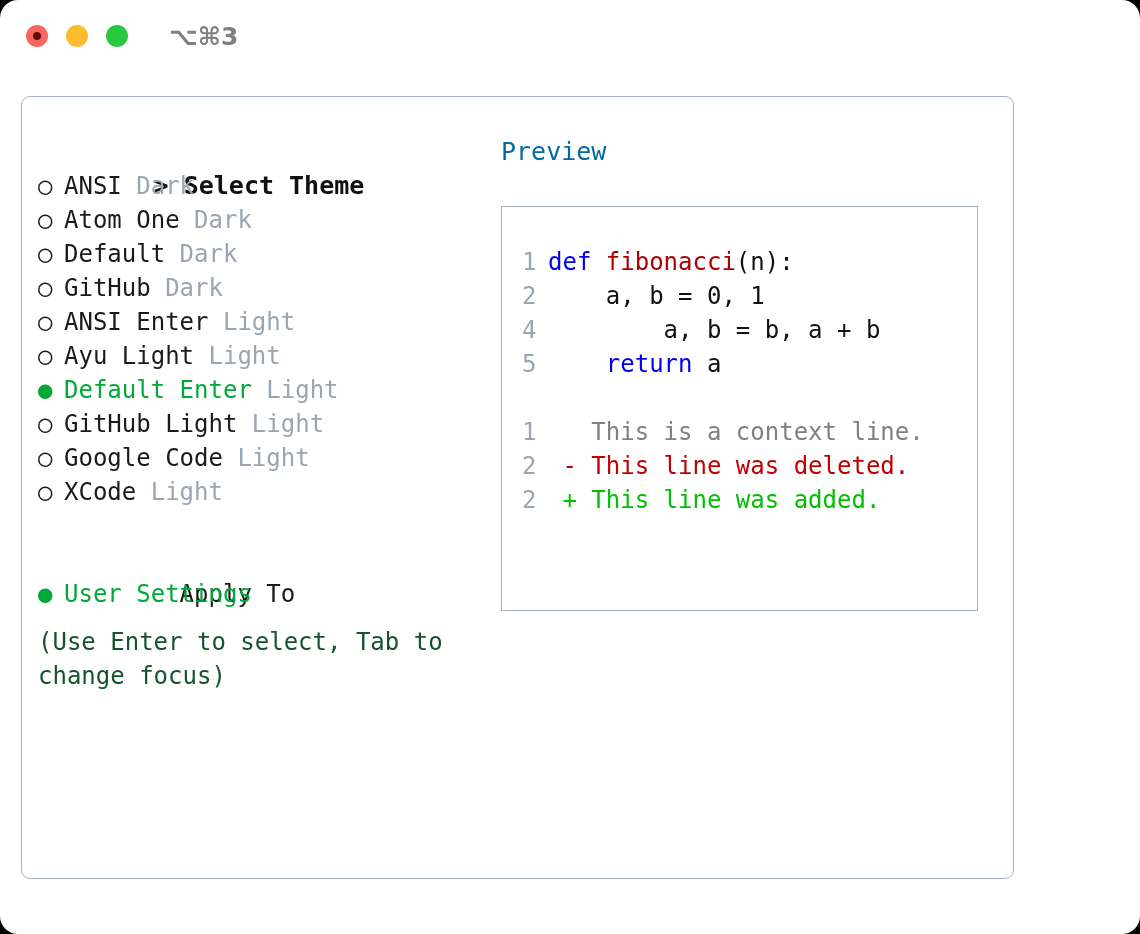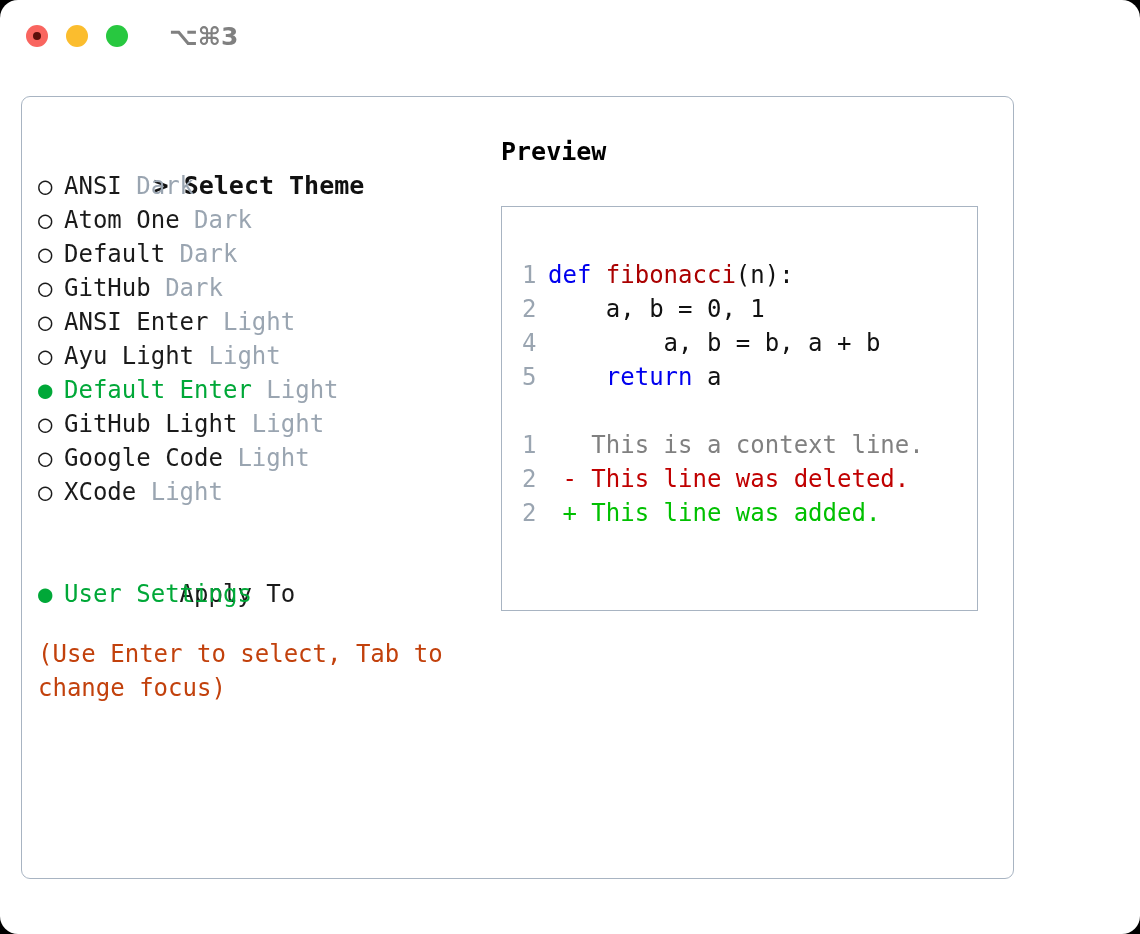--- a/index.html
+++ b/index.html
@@ -114,55 +114,55 @@
   .name { color: #1a1a1a; }
   .name-sel { color: #00a838; }
   .tag { color: #9aa5b1; }
 
   .section-label {
     color: #1a1a1a;
     font-weight: normal;
   }
 
   .hint {
-    margin-top: 26px;
+    margin-top: 14px;
     font-size: 24px;
     line-height: 34px;
-    color: #c2410c;
+    color: #14532d;
     width: 420px;
     white-space: pre-wrap;
   }
 
   
   .right-col {
     position: absolute;
     left: 479px;
     top: 38px;
     width: 500px;
   }
   .preview-title {
     font-size: 25px;
-    font-weight: bold;
-    color: #000000;
+    font-weight: normal;
+    color: #0369a1;
     line-height: 34px;
     white-space: pre;
   }
   .preview-box {
     margin-top: 37px;
     width: 477px;
     height: 405px;
     border: 1px solid #a8b4c2;
     box-sizing: border-box;
     background: #ffffff;
     position: relative;
   }
   .code-area {
     position: absolute;
     left: 20px;
-    top: 51px;
+    top: 38px;
     right: 6px;
   }
   .cline {
     font-size: 24px;
     line-height: 34px;
     white-space: pre;
   }
   .ln {
     color: #9aa5b1;
     display: inline-block;

